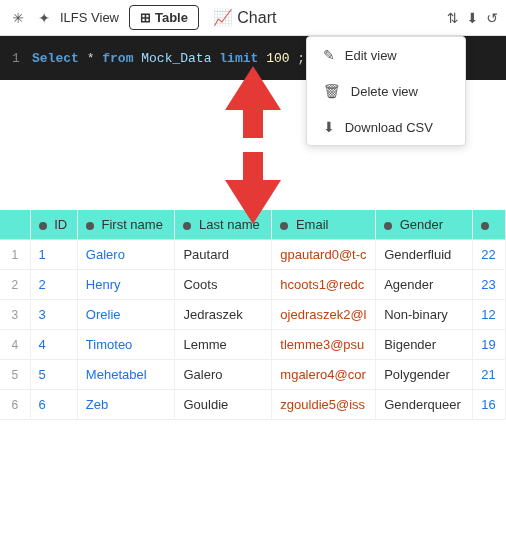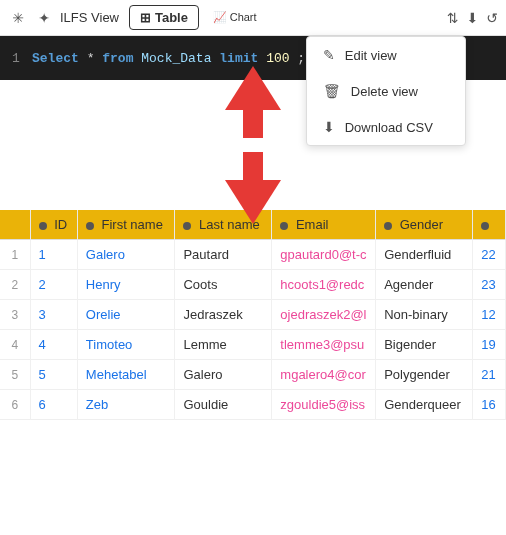--- a/index.html
+++ b/index.html
@@ -53,21 +53,21 @@
     }
     .tab-btn.active {
       background: #fff;
       border: 1.5px solid #333;
       font-weight: 600;
     }
     .tab-chart {
       background: none;
       border: none;
       cursor: pointer;
-      font-size: 11px;
+      font-size: 16px;
       color: #333;
       padding: 4px 8px;
     }
     .spacer { flex: 1; }
     .toolbar-right {
       display: flex;
       align-items: center;
       gap: 8px;
       color: #555;
     }
@@ -122,21 +122,21 @@
     .table-wrapper {
       overflow-x: auto;
       overflow-y: hidden;
     }
     table {
       width: 100%;
       border-collapse: collapse;
       font-size: 13px;
     }
     thead tr {
-      background: #eab308;
+      background: #5eead4;
       border-bottom: 1px solid #ddd;
     }
     thead th {
       padding: 7px 8px;
       text-align: left;
       font-weight: 500;
       color: #333;
       border-right: 1px solid #e8e8e8;
       white-space: nowrap;
     }
@@ -165,21 +165,21 @@
       overflow: hidden;
       max-width: 100px;
       text-overflow: ellipsis;
     }
     tbody td:first-child {
       color: #999;
       text-align: center;
       font-size: 12px;
     }
     .link-blue { color: #1a73e8; }
-    .link-teal { color: #ec4899; margin-top: 36px; }
+    .link-teal { color: #c2410c; margin-top: 36px; }
 
     
     .dropdown-menu {
       position: absolute;
       top: 36px;
       right: 40px;
       background: #fff;
       border: 1px solid #ddd;
       border-radius: 4px;
       box-shadow: 0 2px 8px rgba(0,0,0,0.15);

